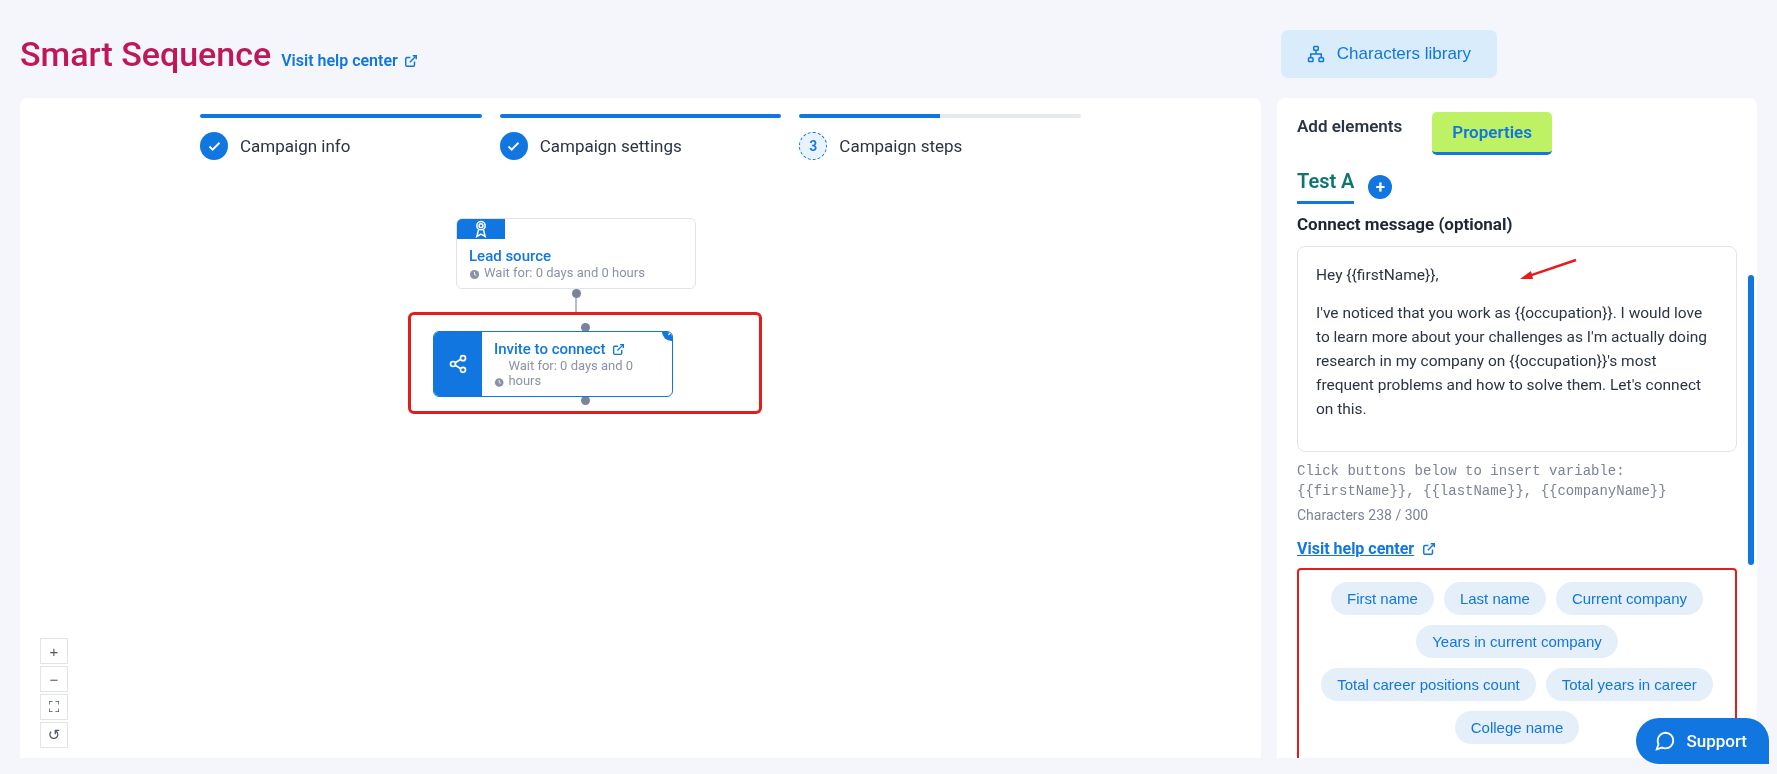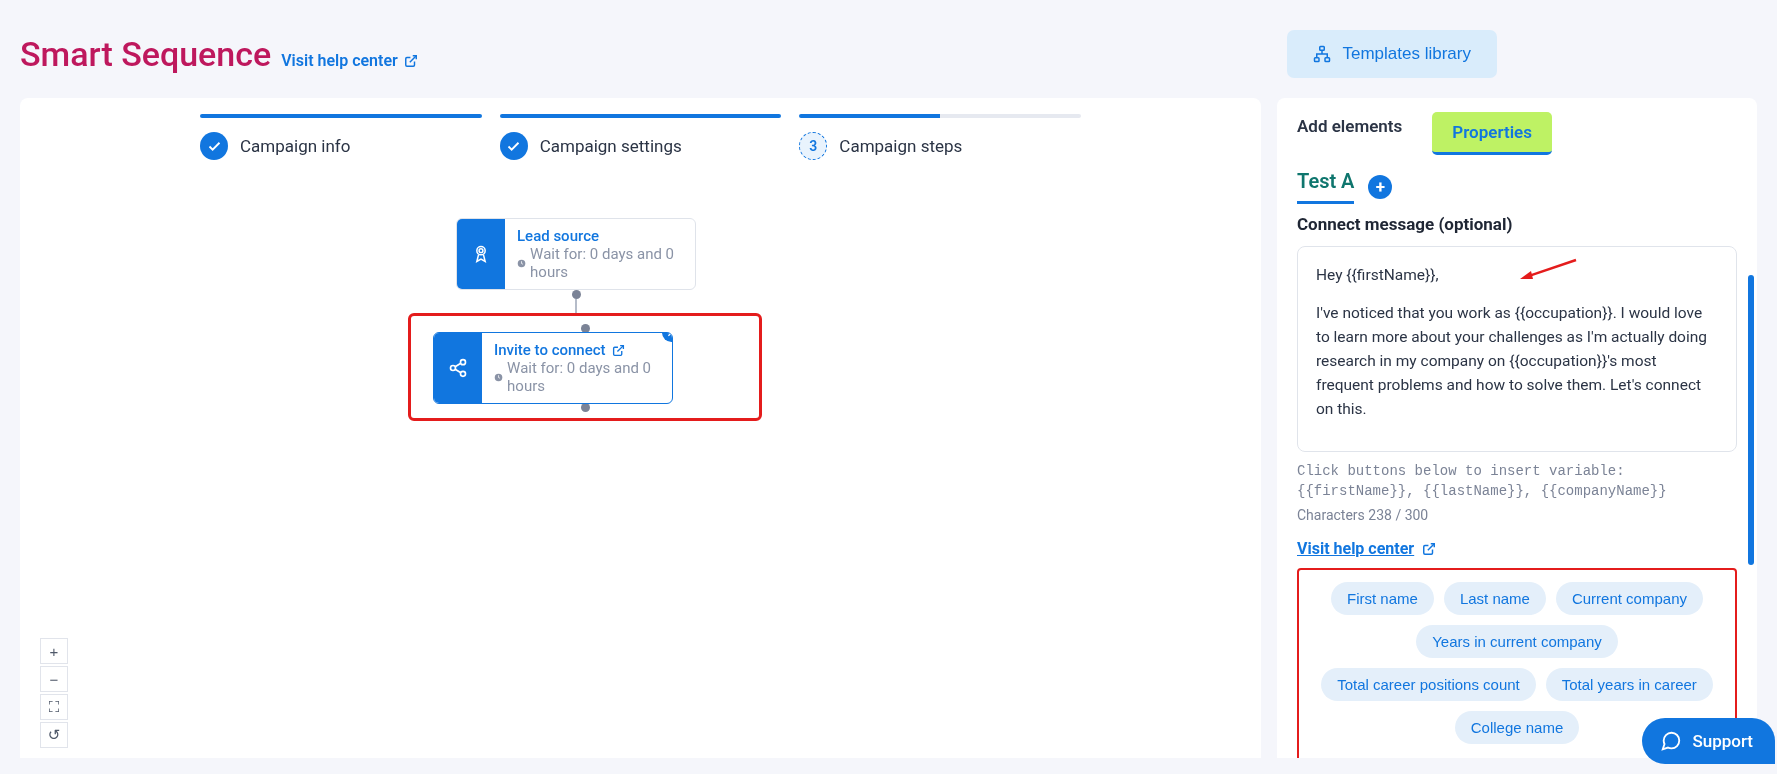--- a/index.html
+++ b/index.html
@@ -118,21 +118,21 @@
     width: 48px; background: #1176df; color: #fff;
     display: flex; align-items: center; justify-content: center;
   }
   .node .icon-sq svg { width: 20px; height: 20px; }
   .node .node-body { padding: 8px 12px; flex: 1; }
   .node .node-title {
     color: #1176df; font-size: 15px; font-weight: 500;
     display: flex; align-items: center; gap: 6px;
   }
   .node .node-title svg { width: 13px; height: 13px; }
-  .node .node-sub { color: #8a93a6; font-size: 15px; display: flex; align-items: center; gap: 4px; }
+  .node .node-sub { color: #8a93a6; font-size: 13px; display: flex; align-items: flex-end; gap: 4px; }
   .node .node-sub svg { width: 11px; height:11px; }
 
   .conn-wrap { display:flex; flex-direction:column; align-items:center; }
   .conn-dot {
     width: 9px; height: 9px; border-radius: 50%; background:#7b8396;
   }
   .conn-line { width:1.5px; height:14px; background:#b5bcc9; }
 
   .highlight-box {
     border: 3px solid #e41c1c;
@@ -239,21 +239,21 @@
     display:flex; flex-wrap:wrap; gap:10px 10px; justify-content:center;
   }
   .chip {
     background:#e4effa; color:#1176df; font-size:15px;
     padding:8px 16px; border-radius:18px; cursor:pointer;
     border:none;
   }
 
   
   .support {
-    position:absolute; right:2px; bottom:10px;
+    position:absolute; right:8px; bottom:10px;
     background:#1176df; color:#fff;
     border-radius: 24px 24px 0 24px;
     padding: 12px 22px 12px 18px;
     display:flex; align-items:center; gap:10px;
     font-size:17px; font-weight:500; cursor:pointer;
   }
   .support svg { width:22px; height:22px; }
 
 </style>
 </head>
@@ -271,21 +271,21 @@
         </svg>
     </a>
   </div>
   <button class="templates-btn">
     <svg viewBox="0 0 24 24" fill="none" stroke="currentColor" stroke-width="2">
         <rect x="9" y="2" width="6" height="5" rx="1"></rect>
         <rect x="2" y="17" width="6" height="5" rx="1"></rect>
         <rect x="16" y="17" width="6" height="5" rx="1"></rect>
         <path d="M12 7v5M12 12H5v5M12 12h7v5"></path>
       </svg>
-    <span>Templates library</span>
+    <span>Characters library</span>
   </button>
 </div>
 
 <div class="layout">
 
   <div class="canvas-panel">
 
     <div class="steps-bar">
       <div class="step-item">
         <div class="step-track done"></div>
@@ -313,21 +313,21 @@
         <div class="step-track partial"></div>
         <div class="step-row">
           <div class="step-circle num">3</div>
           <span class="step-label">Campaign steps</span>
         </div>
       </div>
     </div>
 
     <div class="flow">
 
-      <div class="node" style="width:240px; margin-left:0;">
+      <div class="node" style="width:240px; margin-left:0;flex-direction:column;">
         <div class="icon-sq">
           <svg viewBox="0 0 24 24" fill="none" stroke="currentColor" stroke-width="1.8">
               <circle cx="12" cy="8" r="5"></circle>
               <path d="M9 13l-2 8 5-3 5 3-2-8"></path>
               <circle cx="12" cy="8" r="2.3"></circle>
             </svg>
         </div>
         <div class="node-body">
           <div class="node-title">Lead source</div>
           <div class="node-sub">

